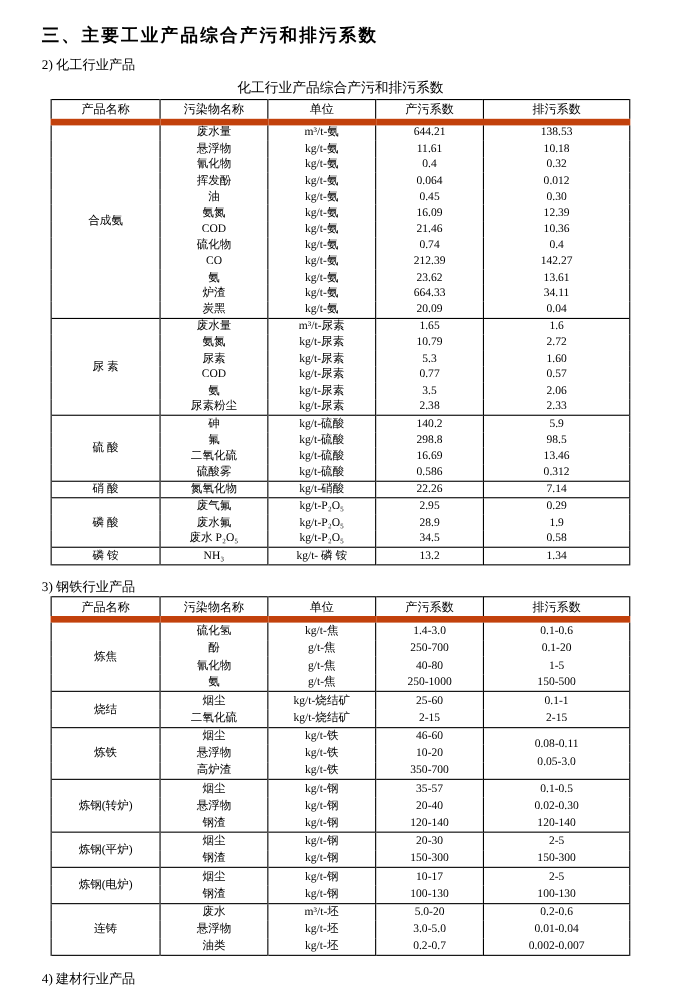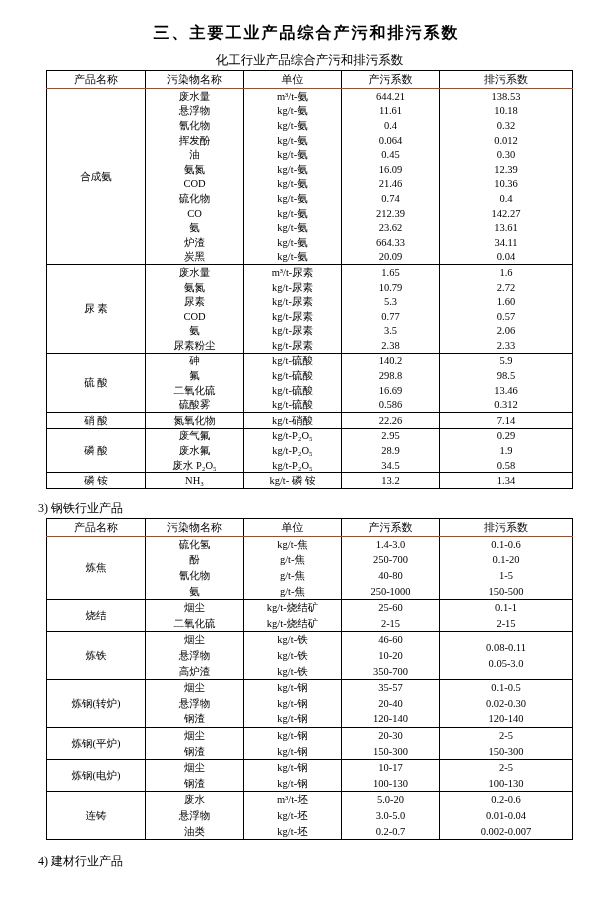--- a/index.html
+++ b/index.html
@@ -14,21 +14,20 @@
     padding: 22px 38px 0 38px;
     font-family: "Liberation Serif", "DejaVu Serif", serif;
     color: #000000;
   }
   .doc-title {
     font-size: 16px;
     font-weight: bold;
     letter-spacing: 2px;
     line-height: 21px;
     margin: 0;
-    text-align: center;
   }
   .toc {
     margin-top: 9px;
   }
   .sec-label {
     font-size: 12px;
     line-height: 14.5px;
   }
   .tcaption {
     width: 527px;
@@ -53,37 +52,38 @@
     border-left: 1px solid #000;
     border-right: 1px solid #000;
     text-align: center;
     vertical-align: middle;
     font-weight: normal;
     padding: 0 2px;
     overflow: hidden;
     white-space: nowrap;
   }
   table.t thead th {
-    border-bottom: 1px solid #c2410c;
+    border-bottom: 6px solid #c2410c;
     height: 17px;
     font-size: 11px;
   }
   table.t1 tbody td { font-size: 10.5px; height: 14.6px; line-height: 13px; }
   table.t2 tbody td { font-size: 10.5px; height: 15.6px; line-height: 13px; }
   table.t tr.gs td { border-top: 1px solid #000; }
   td.merged div + div { margin-top: 3px; }
   .steel-label { margin: 12px 0 2px 0; }
   .bm-label { margin-top: 14px; }
 </style>
 </head>
 <body>
 
 <h1 class="doc-title">三、主要工业产品综合产污和排污系数</h1>
 
 <div class="toc">
+  <div class="sec-label">2) 化工行业产品</div>
 </div>
 
 <div class="tcaption">化工行业产品综合产污和排污系数</div>
 
 <table class="t t1">
   <colgroup>
     <col class="c0">
       <col class="c1">
       <col class="c2">
       <col class="c3">

